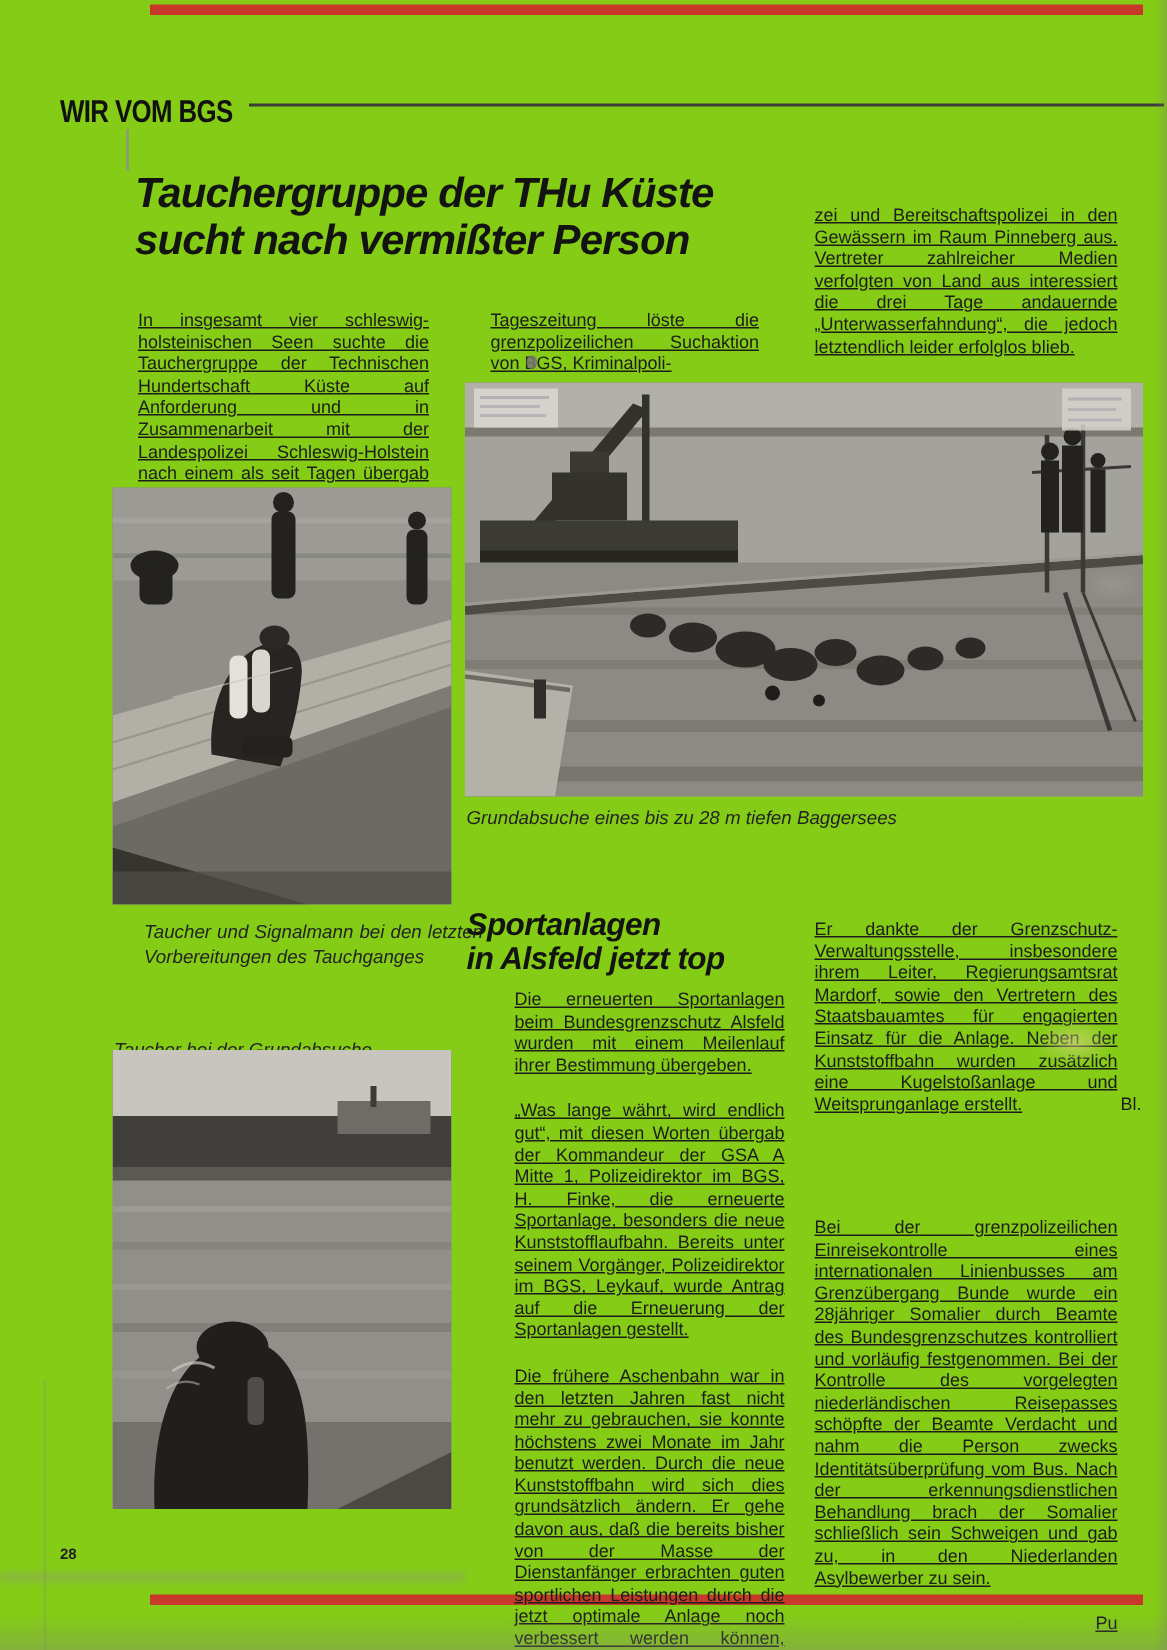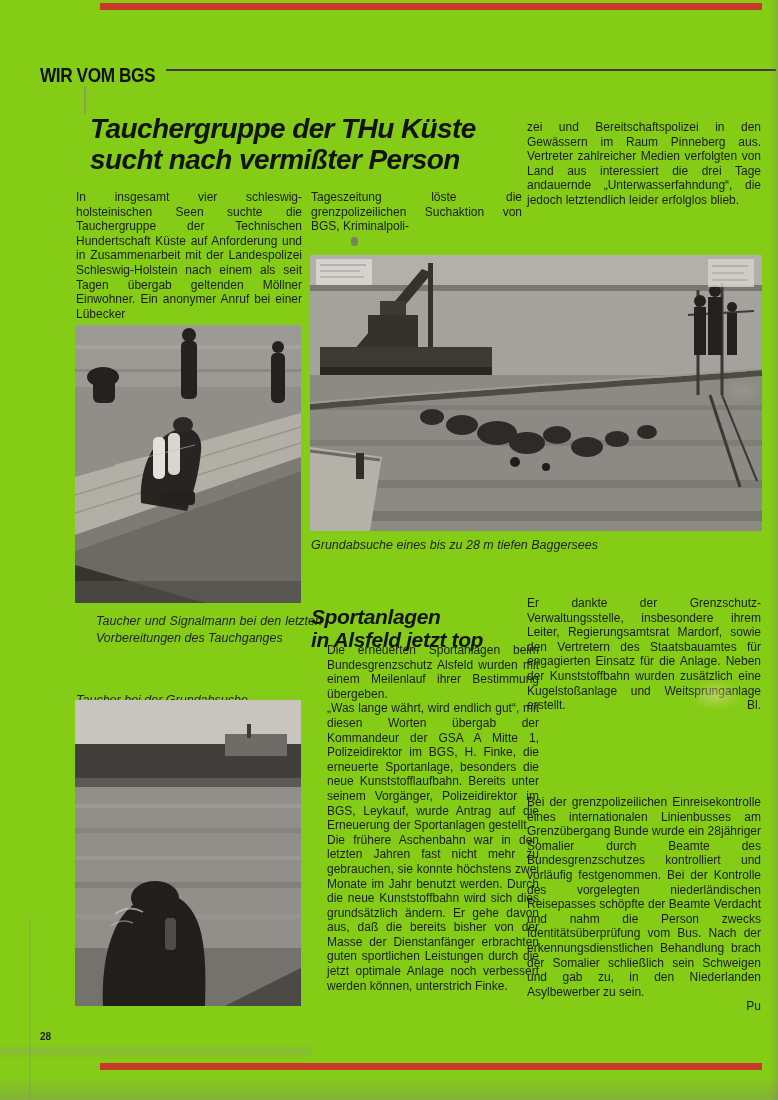--- a/index.html
+++ b/index.html
@@ -30,21 +30,21 @@
   .subhead{
     font-size:21px;line-height:23px;font-weight:bold;font-style:italic;
     letter-spacing:-0.4px;color:#131312;margin-top:13px;
   }
   
   .col{
     position:absolute;text-align:justify;
     font-size:12px;line-height:14.6px;color:#1d1d1c;
     hyphens:auto;-webkit-hyphens:auto;
   }
-  .col p{margin:0;}
+  .col p{margin:16px;text-decoration:underline;}
   .caption{
     position:absolute;font-size:12.5px;line-height:17px;
     font-style:italic;color:#242423;
   }
   .byline-abs{position:absolute;right:0;bottom:0;font-style:normal;}
   .byline-line{text-align:right;margin:0;}
   .pagenum{position:absolute;left:40px;top:1031px;font-size:10px;font-weight:bold;color:#222;}
   
   .photo{position:absolute;overflow:hidden;background:#8f8e89;}
   .photo svg{display:block;}

